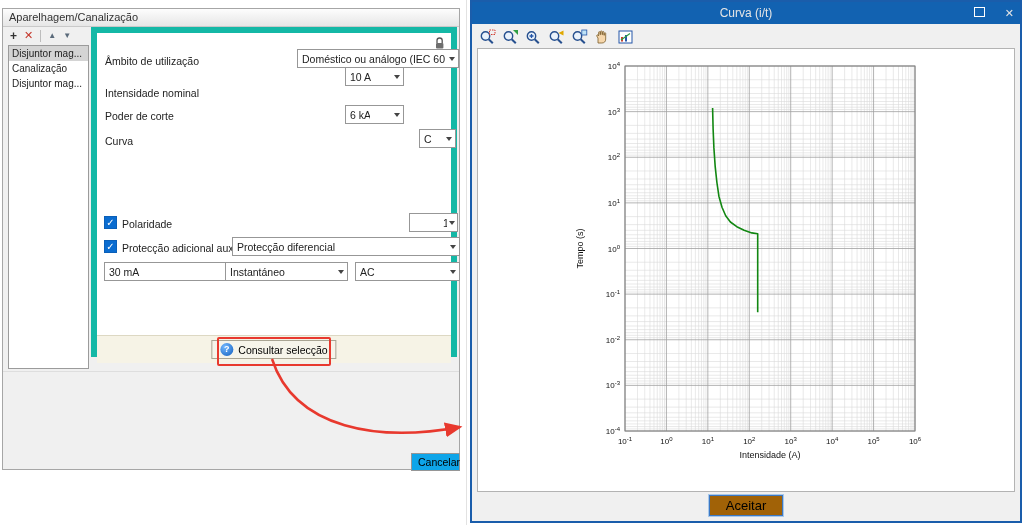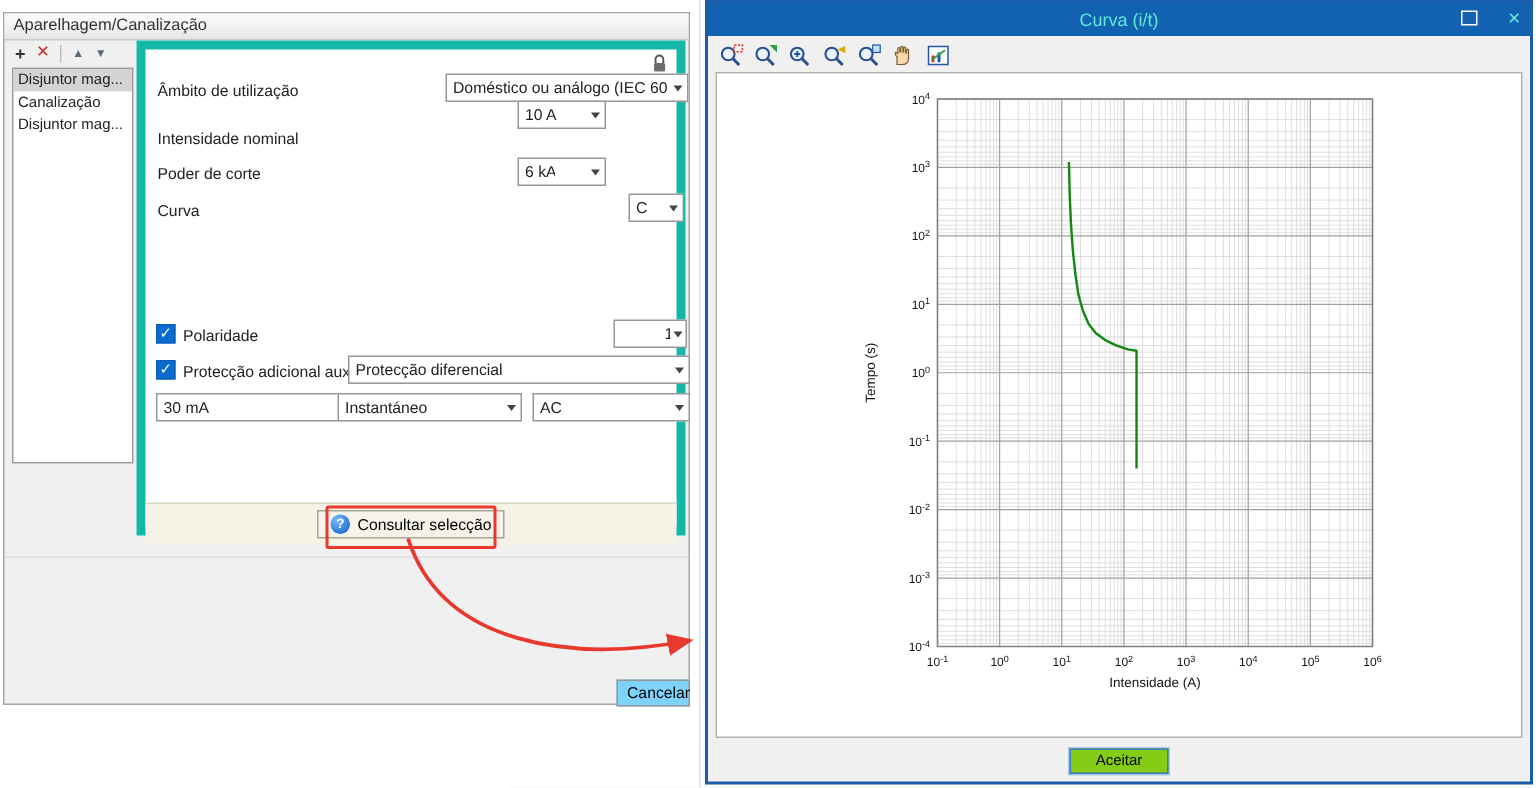--- a/index.html
+++ b/index.html
@@ -11,21 +11,21 @@
   .dlg-left{position:absolute;left:2px;top:8px;width:458px;height:462px;background:#f0f0f0;
             border:1px solid #a6a6a6;box-sizing:border-box;}
   .lt-titlebar{height:18px;background:linear-gradient(#fdfdfd,#e6e6e6);border-bottom:1px solid #c9c9c9;
                font-size:11px;padding:2px 6px;box-sizing:border-box;color:#333;}
   .lt-toolbar{position:absolute;left:7px;top:20px;height:13px;display:flex;align-items:center;gap:7px;}
   .tbg{font-size:12px;line-height:1;cursor:default;}
   .tbg.add{color:#333;font-weight:bold;}
   .tbg.del{color:#c43428;font-size:11px;}
   .tbg.up,.tbg.down{font-size:8px;color:#5a6a7a;}
   .tb-sep{width:1px;height:12px;background:#bdbdbd;}
-  .listbox{position:absolute;left:5px;top:36px;width:81px;height:264px;background:#fff;
+  .listbox{position:absolute;left:5px;top:36px;width:81px;height:324px;background:#fff;
            border:1px solid #9b9b9b;box-sizing:border-box;font-size:10px;overflow:hidden;}
   .li{padding:2px 3px;white-space:nowrap;}
   .li.sel{background:#d4d4d4;}
   .formpanel{position:absolute;left:88px;top:18px;width:366px;height:330px;background:#fff;
              border:6px solid #14b8a6;box-sizing:border-box;}
   .flabel{position:absolute;font-size:10.5px;line-height:12px;white-space:nowrap;}
   .cbx{position:absolute;height:19px;background:#fff;border:1px solid #979797;box-sizing:border-box;
        display:flex;align-items:center;font-size:10.5px;}
   .cbx-v{flex:1;padding:0 4px;white-space:nowrap;overflow:hidden;}
   .cbx-a{width:13px;align-self:stretch;display:flex;align-items:center;justify-content:center;}
@@ -40,37 +40,37 @@
   .consult{position:absolute;left:50%;top:4px;transform:translateX(-50%);display:flex;align-items:center;
            gap:5px;font-size:10.5px;padding:2px 8px;background:#f6f4ea;border:1px solid #a9a493;
            white-space:nowrap;cursor:default;}
   .consult-icon{width:13px;height:13px;border-radius:50%;flex:0 0 13px;
                 background:radial-gradient(circle at 35% 30%, #74b9ff, #0f5cbe);
                 color:#fff;font-size:9px;line-height:13px;text-align:center;font-weight:bold;}
   .red-rect{position:absolute;left:50%;top:1px;transform:translateX(-50%);width:110px;height:25px;
             border:2px solid #e8392e;border-radius:2px;pointer-events:none;}
   .hline{position:absolute;left:0;top:362px;width:100%;height:1px;background:#dedede;}
   .btn-cancel{position:absolute;left:408px;top:444px;width:49px;height:18px;font-size:10.5px;
-              background:#7dd3fc;border:1px solid #969696;font-family:inherit;}
+              background:#0ea5e9;border:1px solid #969696;font-family:inherit;}
 
   
   .dlg-curve{position:absolute;left:470px;top:0;width:552px;height:523px;background:#f0f0f0;
              border:2px solid #1a5dab;box-sizing:border-box;}
-  .cv-titlebar{position:relative;height:22px;background:#1262b1;color:#5eead4;font-size:12px;}
+  .cv-titlebar{position:relative;height:22px;background:#1262b1;color:#e5e5e5;font-size:12px;}
   .cv-title{position:absolute;left:0;right:0;top:4px;text-align:center;}
   .wbtns{position:absolute;right:6px;top:0;height:22px;display:flex;align-items:center;gap:20px;}
   .maxbox{display:inline-block;width:9px;height:8px;border:1px solid #fff;}
   .closex{font-size:11px;line-height:1;}
   .cv-toolbar{position:absolute;left:6px;top:26px;display:flex;gap:5px;}
   .ticon{width:18px;height:18px;display:flex;align-items:center;justify-content:center;cursor:default;}
   .chartpanel{position:absolute;left:5px;top:46px;width:538px;height:444px;background:#fff;
               border:1px solid #b3b3b3;box-sizing:border-box;}
   #curve-svg{width:536px;height:442px;display:block;font-family:"Liberation Sans", sans-serif;}
   .accept-row{position:absolute;left:0;bottom:5px;width:100%;text-align:center;}
-  .btn-accept{font-size:10px;padding:2px 16px;background:#84cc16;border:1px solid #3c78c3;
+  .btn-accept{font-size:13px;padding:2px 16px;background:#a16207;border:1px solid #3c78c3;
               box-shadow:0 0 0 1px #a8c8ea;font-family:inherit;}
 
   .arrow-overlay{position:absolute;left:0;top:0;width:1024px;height:525px;pointer-events:none;z-index:20;}
 </style>
 </head>
 <body>
 
 <div class="edge-line"></div>
 
 <div class="dlg-left">

